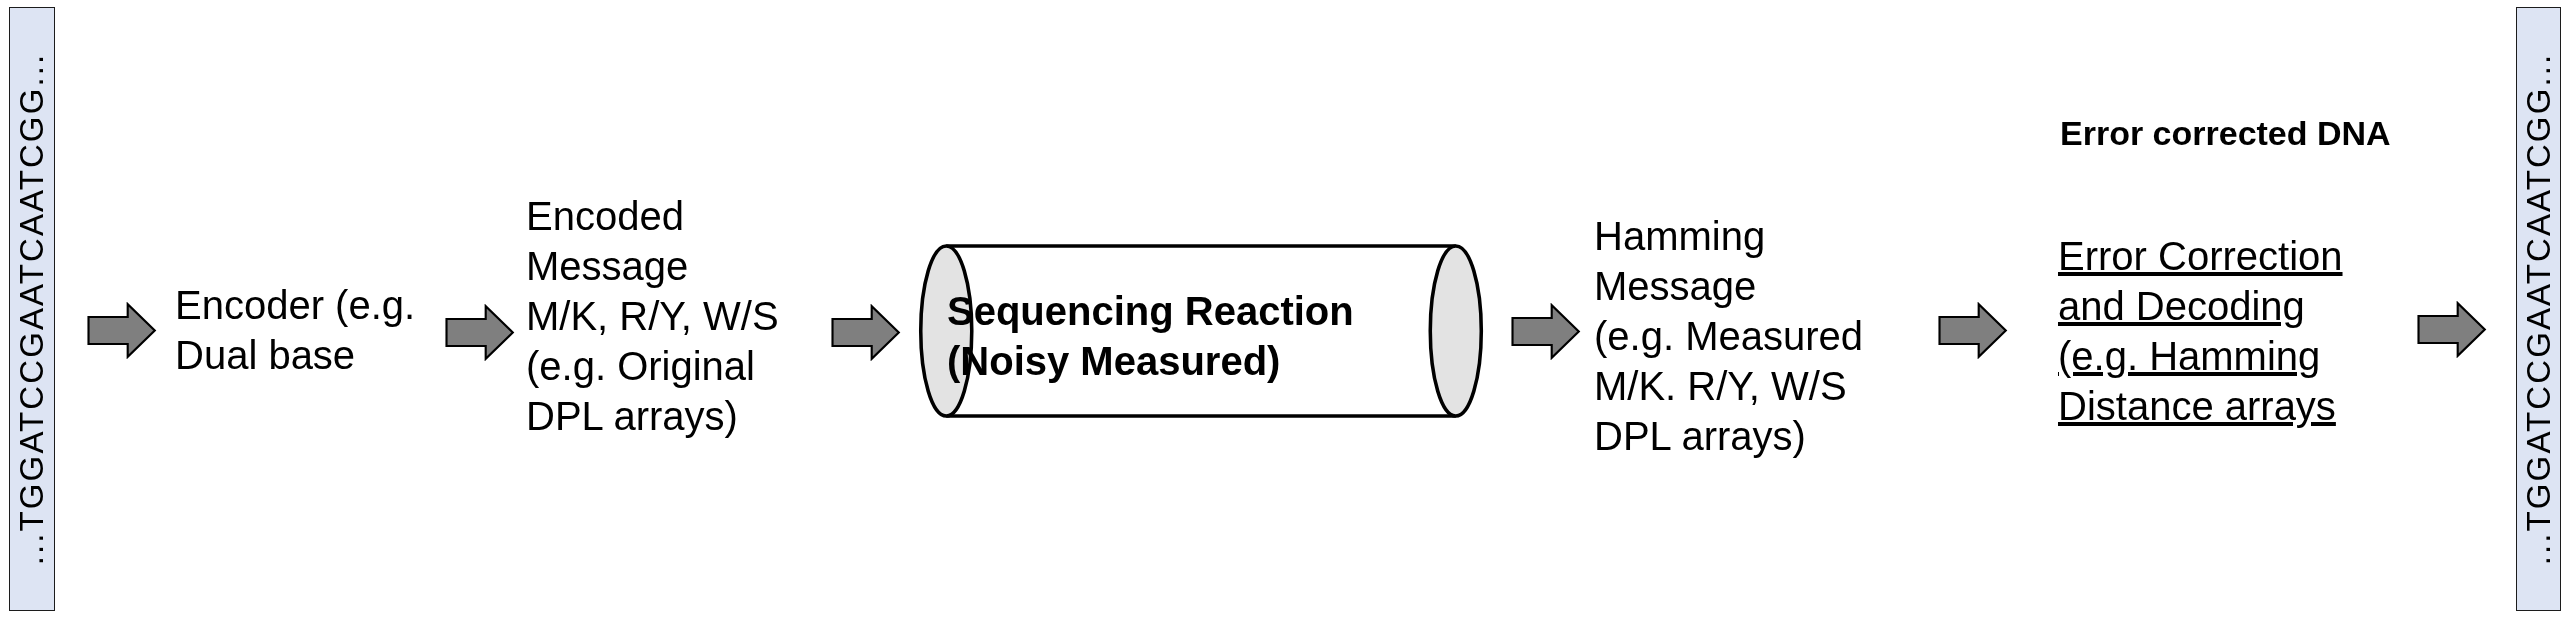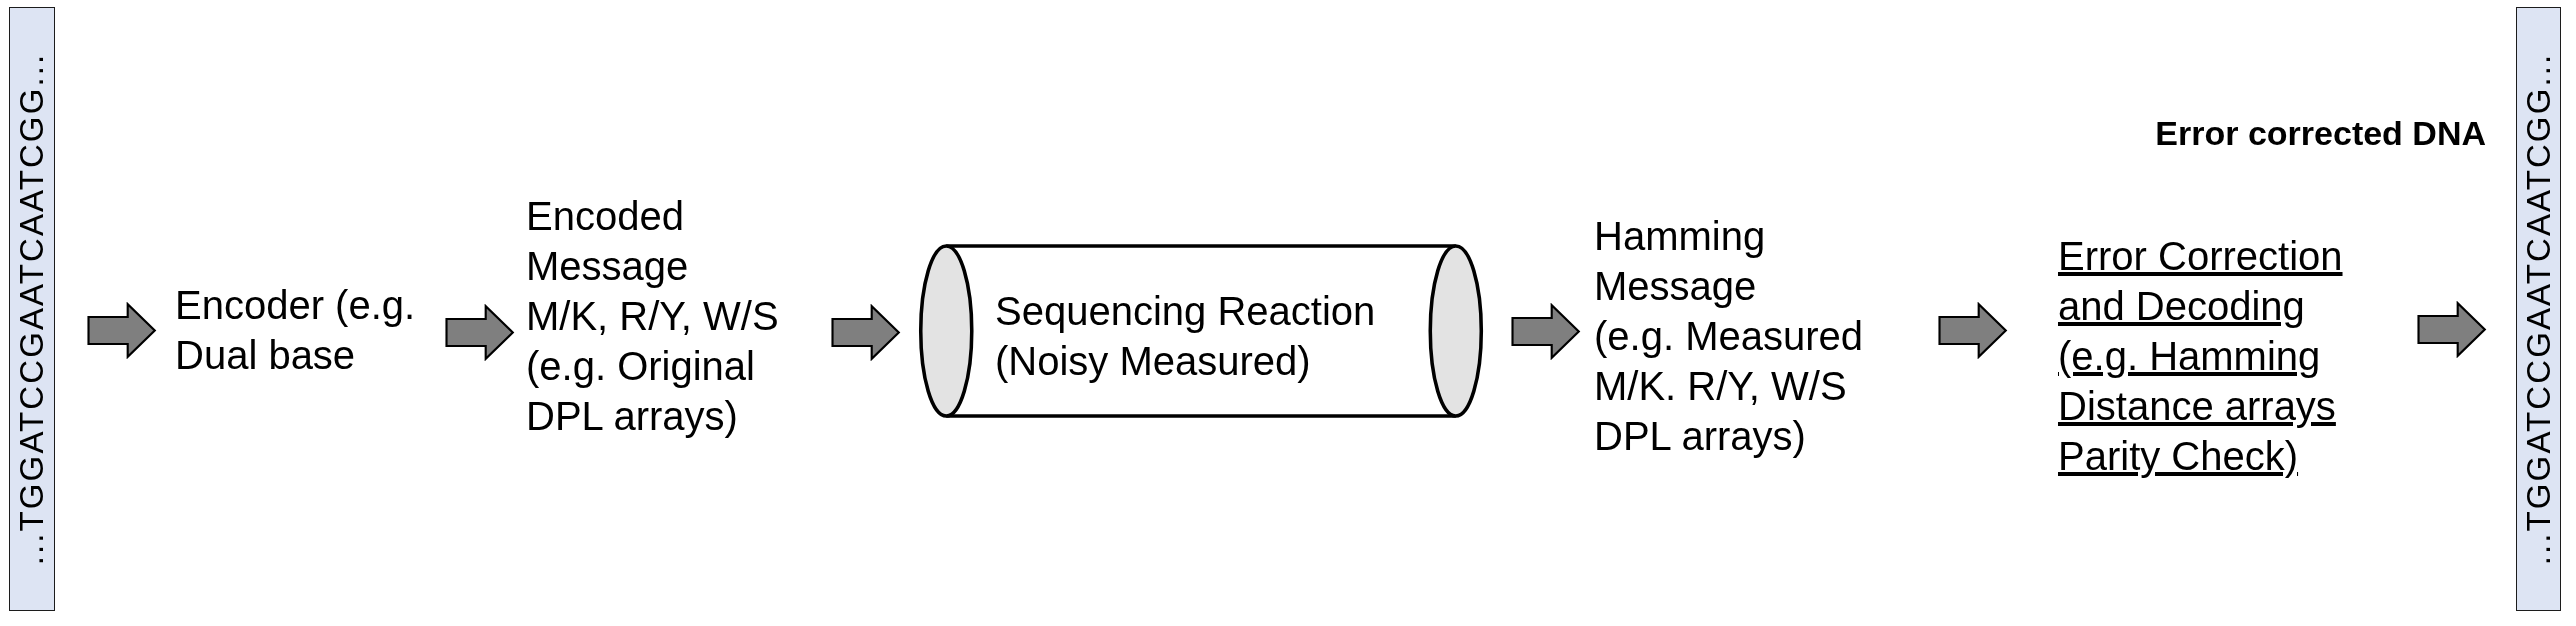--- a/index.html
+++ b/index.html
@@ -31,21 +31,20 @@
     white-space: nowrap;
     color: var(--text-color, #000);
   }
 
   .heading {
     position: absolute;
     font-size: 34px;
     line-height: 43px;
     font-weight: bold;
     white-space: nowrap;
-    text-align: right;
     color: var(--text-color, #000);
   }
 
   .arrow { position: absolute; width: 70px; height: 57px; }
   .arrow svg { display: block; width: 100%; height: 100%; }
   .arrow polygon { fill: var(--arrow-fill, #7f7f7f); stroke: var(--arrow-outline, #000); stroke-width: 3; }
 
   .cylinder { position: absolute; left: 916px; top: 241px; width: 575px; height: 180px; }
   .cylinder svg { display: block; width: 100%; height: 100%; }
 </style>
@@ -92,21 +91,21 @@
   <div class="cylinder">
     <svg viewBox="0 0 810 254">
       <rect x="42" y="7" width="719" height="240" fill="var(--cylinder-body-fill, #ffffff)"></rect>
       <line x1="42" y1="7" x2="761" y2="7" stroke="var(--cylinder-outline, #000)" stroke-width="5"></line>
       <line x1="42" y1="247" x2="761" y2="247" stroke="var(--cylinder-outline, #000)" stroke-width="5"></line>
       <ellipse cx="42" cy="127" rx="36" ry="120" fill="var(--cylinder-end-fill, #e3e3e3)" stroke="var(--cylinder-outline, #000)" stroke-width="5"></ellipse>
       <ellipse cx="761" cy="127" rx="36" ry="120" fill="var(--cylinder-end-fill, #e3e3e3)" stroke="var(--cylinder-outline, #000)" stroke-width="5"></ellipse>
     </svg>
   </div>
 
-  <div class="tblock" style="left:995px; top:286px;">
+  <div class="tblock" style="left:947px; top:286px;font-weight:bold;">
     <div>Sequencing Reaction</div>
     <div>(Noisy Measured)</div>
   </div>
 
   <div class="arrow" style="left:1511px; top:303px;">
     <svg viewBox="0 0 98 80">
         <polygon points="2,21 57,21 57,3 95,40 57,77 57,59 2,59"></polygon>
       </svg>
   </div>
 
@@ -124,21 +123,20 @@
       </svg>
   </div>
 
   <div class="heading" style="left:2060px; top:112px; width:426px;">Error corrected DNA</div>
 
   <div class="tblock" style="left:2058px; top:231px;text-decoration:underline;">
     <div>Error Correction</div>
     <div>and Decoding</div>
     <div>(e.g. Hamming</div>
     <div>Distance arrays</div>
-    <div>Parity Check)</div>
   </div>
 
   <div class="arrow" style="left:2417px; top:301px;">
     <svg viewBox="0 0 98 80">
         <polygon points="2,21 57,21 57,3 95,40 57,77 57,59 2,59"></polygon>
       </svg>
   </div>
 
   <div class="vstrip" style="left:2516px; top:7px; width:45px; height:604px;">
     <span class="vtext">...TGGATCCGAATCAATCGG...</span>

